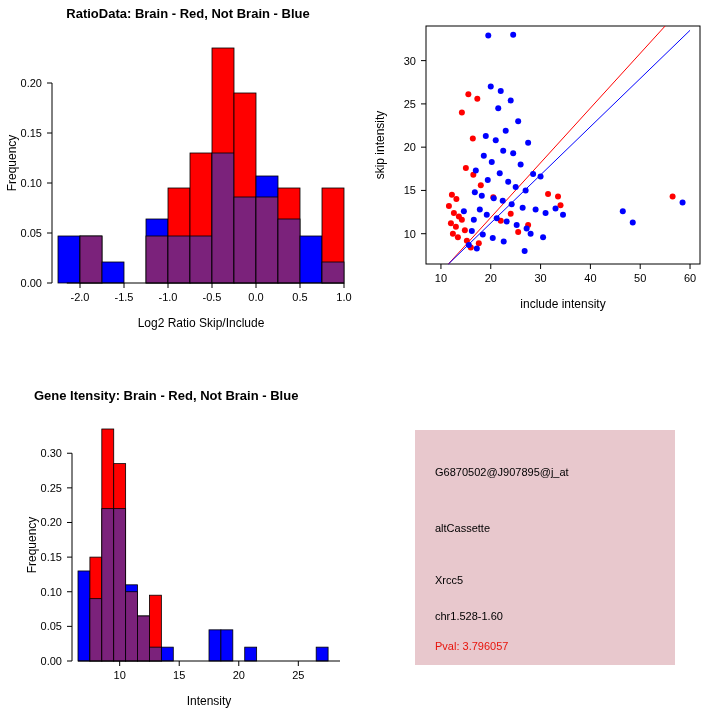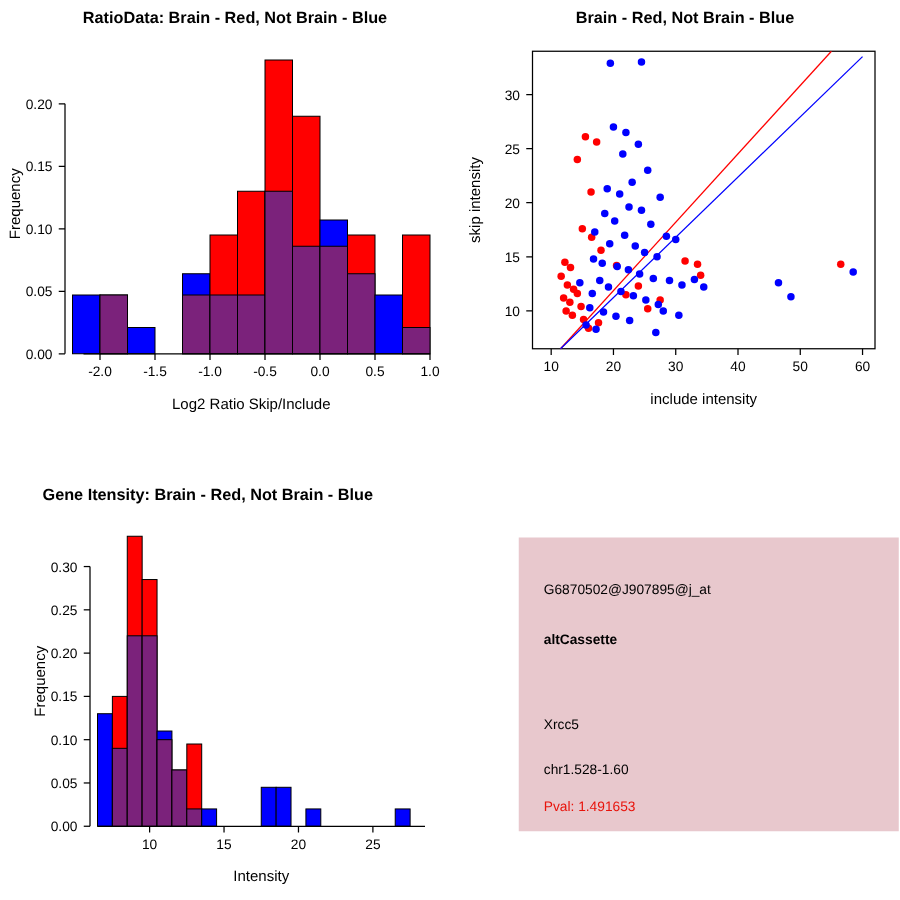--- a/index.html
+++ b/index.html
@@ -17,21 +17,21 @@
   svg { display:block; }
   text { font-family:"Liberation Sans", sans-serif; }
 
   
   #panel-ratio   { left:0px;   top:6px;   width:360px; height:360px; }
   #panel-scatter { left:360px; top:6px;   width:360px; height:360px; }
   #panel-gene    { left:0px;   top:388px; width:360px; height:348px;margin-left:20px; }
   #panel-info    { left:360px; top:372px; width:360px; height:348px; }
 
   .info-box {
-    position:absolute; left:55px; top:58px; width:304px; height:235px;
+    position:absolute; left:55px; top:58px; width:260px; height:235px;
     background:#e8c8cd; border:0;
   }
   .info-line {
     position:absolute; left:20px; font-size:11px; color:#000000;
   }
   .info-line.pval { color:#e8130b; }
 </style>
 </head>
 <body>
 
@@ -84,21 +84,20 @@
       <line x1="52" y1="112" x2="47" y2="112" stroke="#000"></line>
       <text x="42" y="116" font-size="11" text-anchor="end" fill="#000">0.15</text>
       <line x1="52" y1="62" x2="47" y2="62" stroke="#000"></line>
       <text x="42" y="66" font-size="11" text-anchor="end" fill="#000">0.20</text>
       <text x="201" y="306" font-size="12" text-anchor="middle" fill="#000">Log2 Ratio Skip/Include</text>
       <text x="16" y="142" font-size="12" text-anchor="middle" fill="#000" transform="rotate(-90 16 142)">Frequency</text>
     </svg>
 </div>
 
 <div class="panel" id="panel-scatter">
-  <div class="title">Brain - Red, Not Brain - Blue</div>
   <svg id="svg-scatter" width="360" height="330">
       <rect x="66" y="20" width="274" height="238" fill="none" stroke="#000" stroke-width="1"></rect>
       <line x1="88.41818181818182" y1="258" x2="305.1272727272727" y2="20" stroke="#ff0000" stroke-width="1"></line>
       <line x1="88.41818181818182" y1="258" x2="330.03636363636366" y2="24.327272727272742" stroke="#0000ff" stroke-width="1"></line>
       <circle cx="108.34545454545454" cy="88.3709090909091" r="3" fill="#ff0000"></circle>
       <circle cx="117.31272727272727" cy="92.69818181818181" r="3" fill="#ff0000"></circle>
       <circle cx="101.86909090909091" cy="106.54545454545456" r="3" fill="#ff0000"></circle>
       <circle cx="112.8290909090909" cy="132.5090909090909" r="3" fill="#ff0000"></circle>
       <circle cx="91.90545454545455" cy="188.76363636363635" r="3" fill="#ff0000"></circle>
       <circle cx="96.38909090909091" cy="193.0909090909091" r="3" fill="#ff0000"></circle>
@@ -253,18 +252,18 @@
       <line x1="52" y1="50.23880597014926" x2="47" y2="50.23880597014926" stroke="#000"></line>
       <text x="42" y="54.23880597014926" font-size="11" text-anchor="end" fill="#000">0.30</text>
       <text x="189" y="302" font-size="12" text-anchor="middle" fill="#000">Intensity</text>
       <text x="16" y="142" font-size="12" text-anchor="middle" fill="#000" transform="rotate(-90 16 142)">Frequency</text>
     </svg>
 </div>
 
 <div class="panel" id="panel-info">
   <div class="info-box">
     <div class="info-line" style="top:36px;">G6870502@J907895@j_at</div>
-    <div class="info-line" style="top:76px;font-weight:bold;">altCassette</div>
+    <div class="info-line" style="top:92px;">altCassette</div>
     <div class="info-line" style="top:144px;">Xrcc5</div>
     <div class="info-line" style="top:180px;">chr1.528-1.60</div>
-    <div class="info-line pval" style="top:210px;">Pval: 1.491653</div>
+    <div class="info-line pval" style="top:210px;">Pval: 3.796057</div>
   </div>
 </div>
 
 </body></html>

